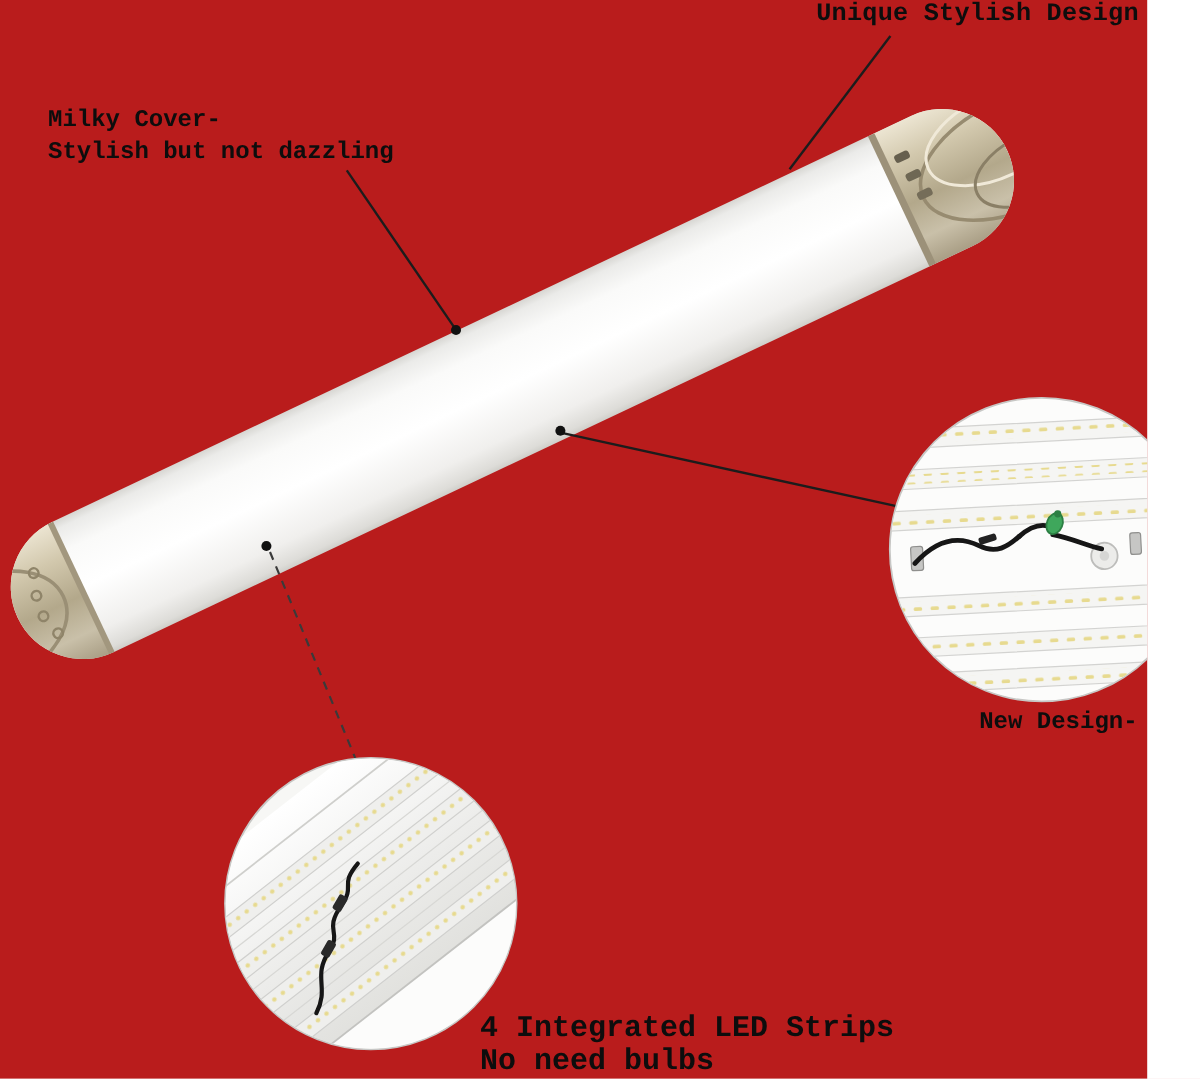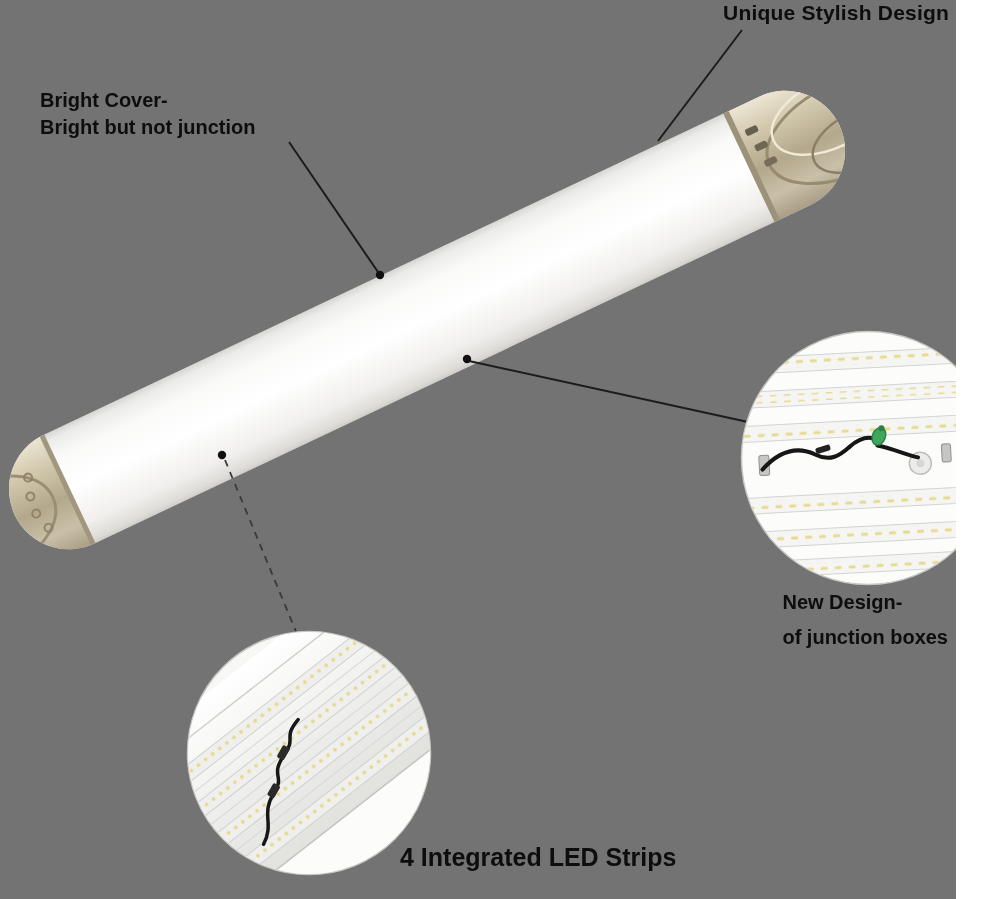--- a/index.html
+++ b/index.html
@@ -1,22 +1,22 @@
 <!DOCTYPE html>
 <html><head>
 <meta charset="utf-8">
 <style>
   html, body { margin: 0; padding: 0; background: #ffffff; }
   .canvas {
     position: relative;
     width: 956px;
     height: 899px;
-    background: #737373;
+    background: #b91c1c;
     overflow: hidden;
-    font-family: Liberation Sans, sans-serif;
+    font-family: Liberation Mono, monospace;
   }
   .scene { position: absolute; left: 0; top: 0; }
   .label {
     position: absolute;
     color: #0d0d0d;
     font-weight: 700;
     white-space: nowrap;
   }
   .label-unique   { top: 1px;  right: 7px;  font-size: 21px; letter-spacing: .2px; }
   .label-milky    { left: 40px; top: 87px;  font-size: 20px; line-height: 27px; }
@@ -183,26 +183,26 @@
           <rect x="-165" y="72" width="330" height="70" fill="#fcfcfb"></rect>
           <line x1="-165" y1="72" x2="165" y2="72" stroke="#c3c3c0" stroke-width="1.5"></line>
         </g>
       </g>
     </g>
   </svg>
 
   <div class="label label-unique">Unique Stylish Design</div>
 
   <div class="label label-milky">
-    <div>Bright Cover-</div>
-    <div>Bright but not junction</div>
+    <div>Milky Cover-</div>
+    <div>Stylish but not dazzling</div>
   </div>
 
   <div class="label label-newdesign">
     <div>New Design-</div>
-    <div>of junction boxes</div>
   </div>
 
   <div class="label label-strips">
     <div>4 Integrated LED Strips</div>
+    <div>No need bulbs</div>
   </div>
 
 </div>
 
 </body></html>

